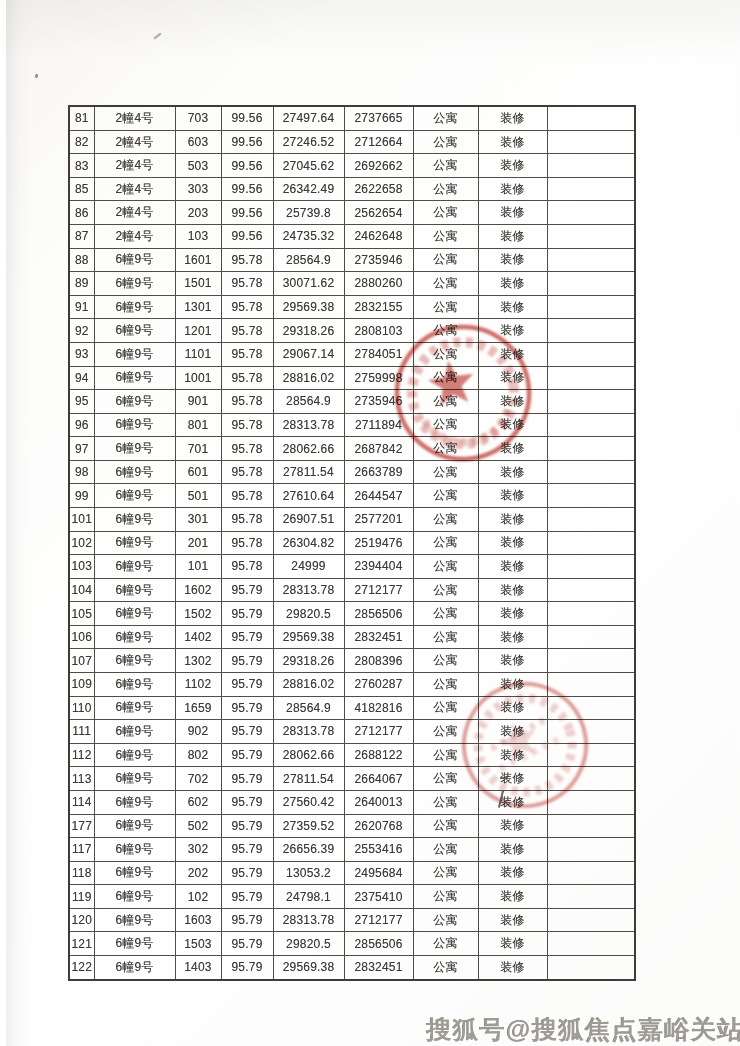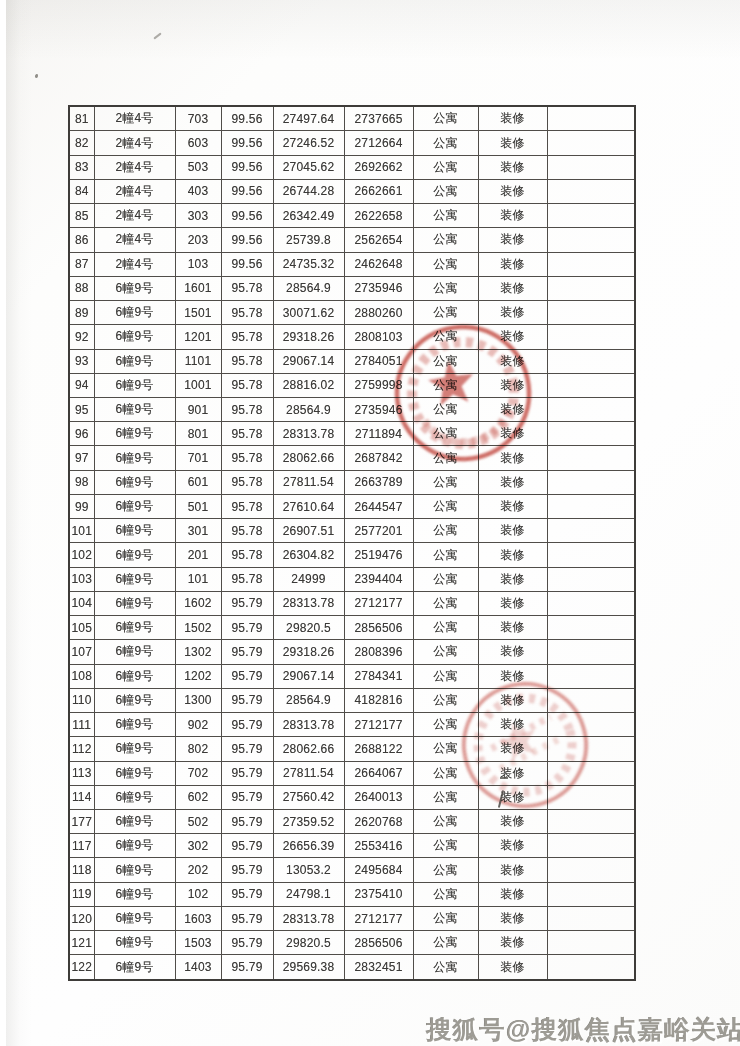--- a/index.html
+++ b/index.html
@@ -129,31 +129,20 @@
           <td>2幢4号</td>
           <td>503</td>
           <td>99.56</td>
           <td>27045.62</td>
           <td>2692662</td>
           <td>公寓</td>
           <td>装修</td>
           <td></td>
         </tr>
         <tr>
-          <td>84</td>
-          <td>2幢4号</td>
-          <td>403</td>
-          <td>99.56</td>
-          <td>26744.28</td>
-          <td>2662661</td>
-          <td>公寓</td>
-          <td>装修</td>
-          <td></td>
-        </tr>
-        <tr>
           <td>85</td>
           <td>2幢4号</td>
           <td>303</td>
           <td>99.56</td>
           <td>26342.49</td>
           <td>2622658</td>
           <td>公寓</td>
           <td>装修</td>
           <td></td>
         </tr>
@@ -195,20 +184,31 @@
           <td>6幢9号</td>
           <td>1501</td>
           <td>95.78</td>
           <td>30071.62</td>
           <td>2880260</td>
           <td>公寓</td>
           <td>装修</td>
           <td></td>
         </tr>
         <tr>
+          <td>91</td>
+          <td>6幢9号</td>
+          <td>1301</td>
+          <td>95.78</td>
+          <td>29569.38</td>
+          <td>2832155</td>
+          <td>公寓</td>
+          <td>装修</td>
+          <td></td>
+        </tr>
+        <tr>
           <td>92</td>
           <td>6幢9号</td>
           <td>1201</td>
           <td>95.78</td>
           <td>29318.26</td>
           <td>2808103</td>
           <td>公寓</td>
           <td>装修</td>
           <td></td>
         </tr>
@@ -338,45 +338,56 @@
           <td>6幢9号</td>
           <td>1502</td>
           <td>95.79</td>
           <td>29820.5</td>
           <td>2856506</td>
           <td>公寓</td>
           <td>装修</td>
           <td></td>
         </tr>
         <tr>
+          <td>106</td>
+          <td>6幢9号</td>
+          <td>1402</td>
+          <td>95.79</td>
+          <td>29569.38</td>
+          <td>2832451</td>
+          <td>公寓</td>
+          <td>装修</td>
+          <td></td>
+        </tr>
+        <tr>
           <td>107</td>
           <td>6幢9号</td>
           <td>1302</td>
           <td>95.79</td>
           <td>29318.26</td>
           <td>2808396</td>
           <td>公寓</td>
           <td>装修</td>
           <td></td>
         </tr>
         <tr>
-          <td>108</td>
-          <td>6幢9号</td>
-          <td>1202</td>
-          <td>95.79</td>
-          <td>29067.14</td>
-          <td>2784341</td>
+          <td>109</td>
+          <td>6幢9号</td>
+          <td>1102</td>
+          <td>95.79</td>
+          <td>28816.02</td>
+          <td>2760287</td>
           <td>公寓</td>
           <td>装修</td>
           <td></td>
         </tr>
         <tr>
           <td>110</td>
           <td>6幢9号</td>
-          <td>1300</td>
+          <td>1659</td>
           <td>95.79</td>
           <td>28564.9</td>
           <td>4182816</td>
           <td>公寓</td>
           <td>装修</td>
           <td></td>
         </tr>
         <tr>
           <td>111</td>
           <td>6幢9号</td>

